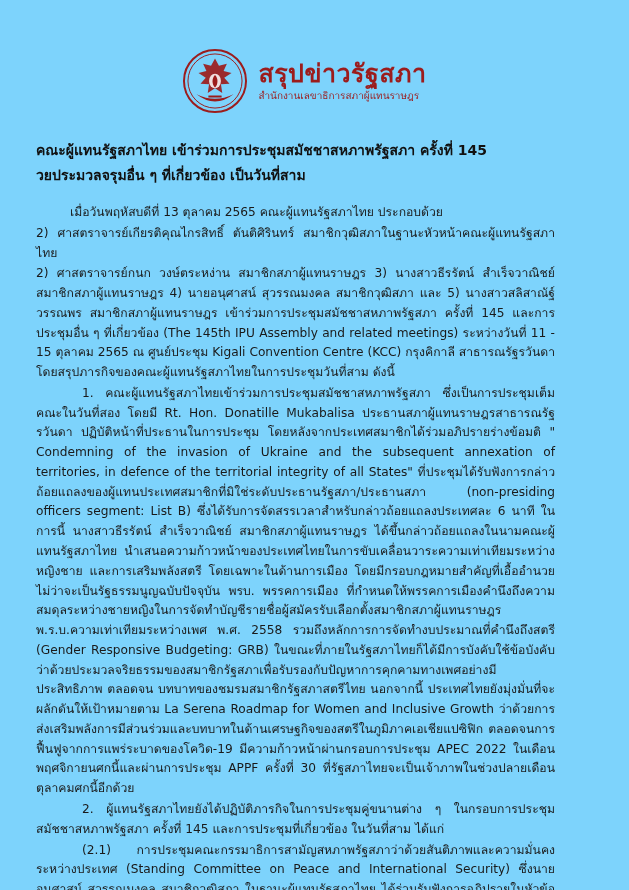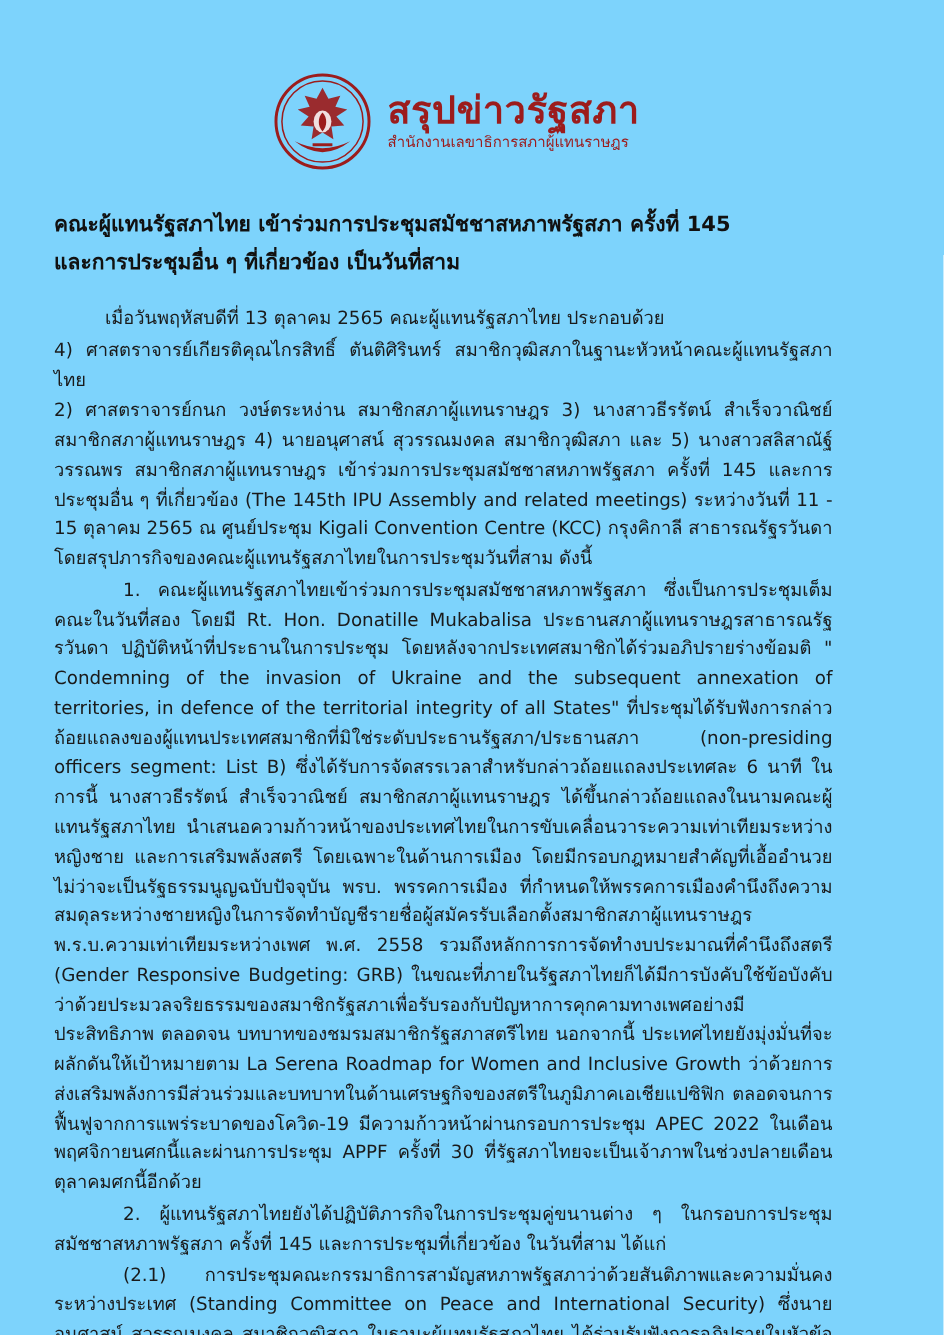--- a/index.html
+++ b/index.html
@@ -103,25 +103,25 @@
       </svg>
     </div>
     <div class="masthead-text">
       <div class="masthead-title">สรุปข่าวรัฐสภา</div>
       <div class="masthead-sub">สำนักงานเลขาธิการสภาผู้แทนราษฎร</div>
     </div>
   </div>
 
   <div class="doc-title">
     <span class="line">คณะผู้แทนรัฐสภาไทย เข้าร่วมการประชุมสมัชชาสหภาพรัฐสภา ครั้งที่ 145</span>
-    <span class="line">และการประชุมอื่น ๆ ที่เกี่ยวข้อง เป็นวันที่สาม</span>
+    <span class="line">วยประมวลจรุมอื่น ๆ ที่เกี่ยวข้อง เป็นวันที่สาม</span>
   </div>
 
   <div class="body-text">
     <p class="para indent-1">เมื่อวันพฤหัสบดีที่ 13 ตุลาคม 2565 คณะผู้แทนรัฐสภาไทย ประกอบด้วย</p>
-    <p class="para">4) ศาสตราจารย์เกียรติคุณไกรสิทธิ์ ตันติศิรินทร์ สมาชิกวุฒิสภาในฐานะหัวหน้าคณะผู้แทนรัฐสภาไทย</p>
+    <p class="para">2) ศาสตราจารย์เกียรติคุณไกรสิทธิ์ ตันติศิรินทร์ สมาชิกวุฒิสภาในฐานะหัวหน้าคณะผู้แทนรัฐสภาไทย</p>
     <p class="para">2) ศาสตราจารย์กนก วงษ์ตระหง่าน สมาชิกสภาผู้แทนราษฎร 3) นางสาวธีรรัตน์ สำเร็จวาณิชย์ สมาชิกสภาผู้แทนราษฎร 4) นายอนุศาสน์ สุวรรณมงคล สมาชิกวุฒิสภา และ 5) นางสาวสลิสาณัฐ์ วรรณพร สมาชิกสภาผู้แทนราษฎร เข้าร่วมการประชุมสมัชชาสหภาพรัฐสภา ครั้งที่ 145 และการประชุมอื่น ๆ ที่เกี่ยวข้อง (The 145th IPU Assembly and related meetings) ระหว่างวันที่ 11 - 15 ตุลาคม 2565 ณ ศูนย์ประชุม Kigali Convention Centre (KCC) กรุงคิกาลี สาธารณรัฐรวันดา โดยสรุปภารกิจของคณะผู้แทนรัฐสภาไทยในการประชุมวันที่สาม ดังนี้</p>
     <p class="para indent-2">1. คณะผู้แทนรัฐสภาไทยเข้าร่วมการประชุมสมัชชาสหภาพรัฐสภา ซึ่งเป็นการประชุมเต็มคณะในวันที่สอง โดยมี Rt. Hon. Donatille Mukabalisa ประธานสภาผู้แทนราษฎรสาธารณรัฐรวันดา ปฏิบัติหน้าที่ประธานในการประชุม โดยหลังจากประเทศสมาชิกได้ร่วมอภิปรายร่างข้อมติ " Condemning of the invasion of Ukraine and the subsequent annexation of territories, in defence of the territorial integrity of all States" ที่ประชุมได้รับฟังการกล่าวถ้อยแถลงของผู้แทนประเทศสมาชิกที่มิใช่ระดับประธานรัฐสภา/ประธานสภา (non-presiding officers segment: List B) ซึ่งได้รับการจัดสรรเวลาสำหรับกล่าวถ้อยแถลงประเทศละ 6 นาที ในการนี้ นางสาวธีรรัตน์ สำเร็จวาณิชย์ สมาชิกสภาผู้แทนราษฎร ได้ขึ้นกล่าวถ้อยแถลงในนามคณะผู้แทนรัฐสภาไทย นำเสนอความก้าวหน้าของประเทศไทยในการขับเคลื่อนวาระความเท่าเทียมระหว่างหญิงชาย และการเสริมพลังสตรี โดยเฉพาะในด้านการเมือง โดยมีกรอบกฎหมายสำคัญที่เอื้ออำนวย ไม่ว่าจะเป็นรัฐธรรมนูญฉบับปัจจุบัน พรบ. พรรคการเมือง ที่กำหนดให้พรรคการเมืองคำนึงถึงความสมดุลระหว่างชายหญิงในการจัดทำบัญชีรายชื่อผู้สมัครรับเลือกตั้งสมาชิกสภาผู้แทนราษฎร พ.ร.บ.ความเท่าเทียมระหว่างเพศ พ.ศ. 2558 รวมถึงหลักการการจัดทำงบประมาณที่คำนึงถึงสตรี (Gender Responsive Budgeting: GRB) ในขณะที่ภายในรัฐสภาไทยก็ได้มีการบังคับใช้ข้อบังคับว่าด้วยประมวลจริยธรรมของสมาชิกรัฐสภาเพื่อรับรองกับปัญหาการคุกคามทางเพศอย่างมีประสิทธิภาพ ตลอดจน บทบาทของชมรมสมาชิกรัฐสภาสตรีไทย นอกจากนี้ ประเทศไทยยังมุ่งมั่นที่จะผลักดันให้เป้าหมายตาม La Serena Roadmap for Women and Inclusive Growth ว่าด้วยการส่งเสริมพลังการมีส่วนร่วมและบทบาทในด้านเศรษฐกิจของสตรีในภูมิภาคเอเชียแปซิฟิก ตลอดจนการฟื้นฟูจากการแพร่ระบาดของโควิด-19 มีความก้าวหน้าผ่านกรอบการประชุม APEC 2022 ในเดือนพฤศจิกายนศกนี้และผ่านการประชุม APPF ครั้งที่ 30 ที่รัฐสภาไทยจะเป็นเจ้าภาพในช่วงปลายเดือนตุลาคมศกนี้อีกด้วย</p>
     <p class="para indent-2">2. ผู้แทนรัฐสภาไทยยังได้ปฏิบัติภารกิจในการประชุมคู่ขนานต่าง ๆ ในกรอบการประชุมสมัชชาสหภาพรัฐสภา ครั้งที่ 145 และการประชุมที่เกี่ยวข้อง ในวันที่สาม ได้แก่</p>
     <p class="para indent-2">(2.1) การประชุมคณะกรรมาธิการสามัญสหภาพรัฐสภาว่าด้วยสันติภาพและความมั่นคงระหว่างประเทศ (Standing Committee on Peace and International Security) ซึ่งนายอนุศาสน์ สุวรรณมงคล สมาชิกวุฒิสภา ในฐานะผู้แทนรัฐสภาไทย ได้ร่วมรับฟังการอภิปรายในหัวข้อ " The impact of</p>
   </div>
 
 </div>
 
 </body></html>

